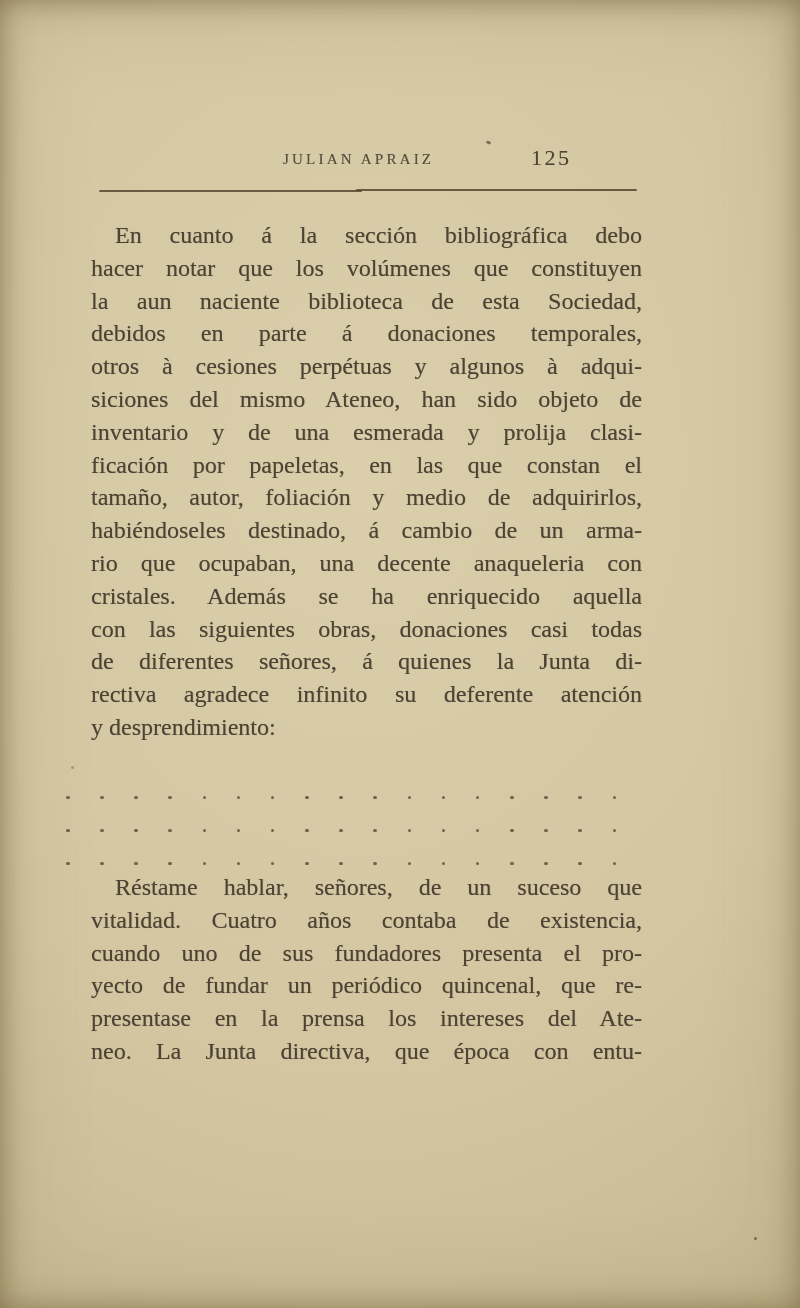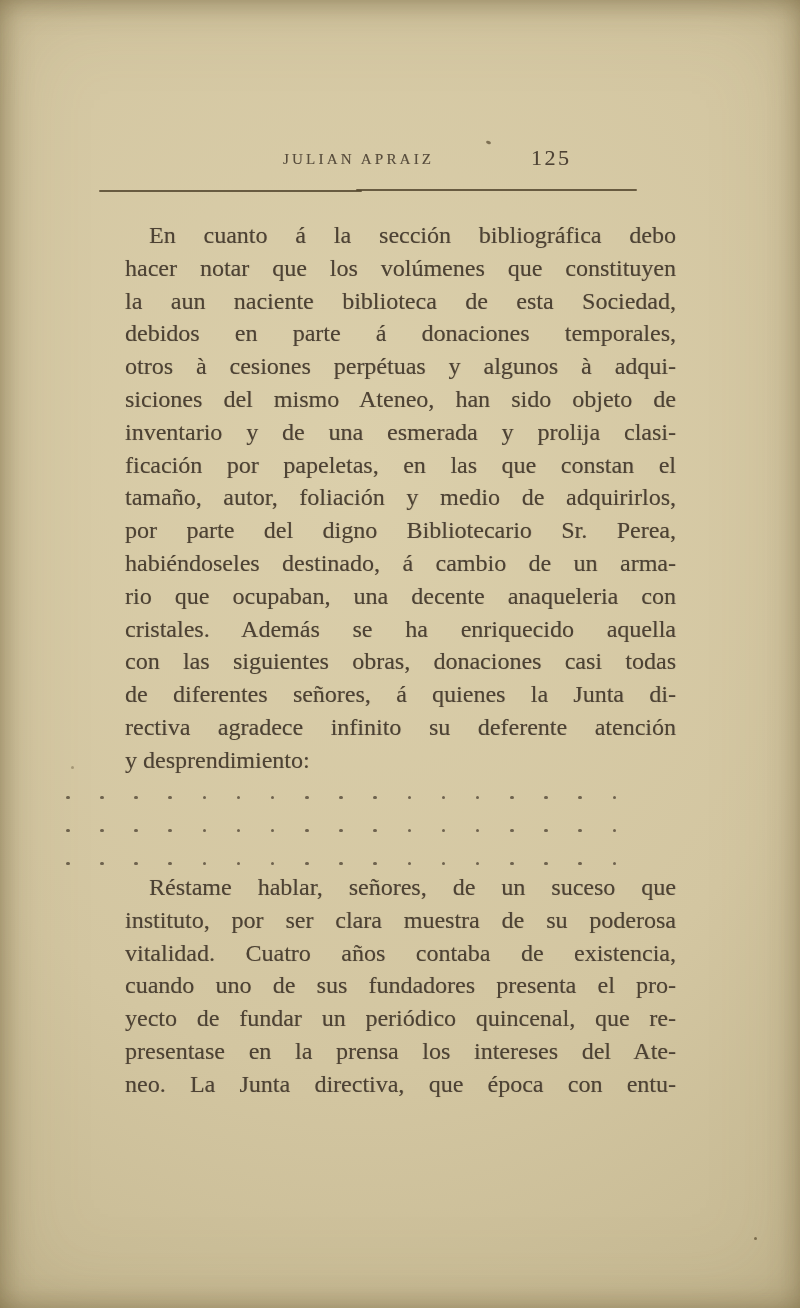--- a/index.html
+++ b/index.html
@@ -40,21 +40,20 @@
   }
 
   .rule{position:absolute;height:2px;background:var(--rule,#55482f);border-radius:1px;opacity:.85;}
   .rule-left{top:190px;left:99px;width:263px;}
   .rule-right{top:189px;left:356px;width:281px;}
 
   .para{
     position:absolute;left:91px;width:551px;
     font-size:24px;line-height:32.8px;
     text-shadow:0.3px 0.3px 0.7px rgba(77,66,52,.45);
-    margin-left:34px;
   }
   .para1{top:219px;}
   .para2{top:871px;}
   .line{
     height:32.8px;
     text-align:justify;
     text-align-last:justify;
     white-space:normal;
   }
   .line.indent{text-indent:24px;}
@@ -88,21 +87,20 @@
   <div class="para para1" id="para-0">
       <div class="line indent">En cuanto á la sección bibliográfica debo</div>
       <div class="line">hacer notar que los volúmenes que constituyen</div>
       <div class="line">la aun naciente biblioteca de esta Sociedad,</div>
       <div class="line">debidos en parte á donaciones temporales,</div>
       <div class="line">otros à cesiones perpétuas y algunos à adqui-</div>
       <div class="line">siciones del mismo Ateneo, han sido objeto de</div>
       <div class="line">inventario y de una esmerada y prolija clasi-</div>
       <div class="line">ficación por papeletas, en las que constan el</div>
       <div class="line">tamaño, autor, foliación y medio de adquirirlos,</div>
-      <div class="line">por parte del digno Bibliotecario Sr. Perea,</div>
       <div class="line">habiéndoseles destinado, á cambio de un arma-</div>
       <div class="line">rio que ocupaban, una decente anaqueleria con</div>
       <div class="line">cristales. Además se ha enriquecido aquella</div>
       <div class="line">con las siguientes obras, donaciones casi todas</div>
       <div class="line">de diferentes señores, á quienes la Junta di-</div>
       <div class="line">rectiva agradece infinito su deferente atención</div>
       <div class="line nojust">y desprendimiento:</div>
     </div>
 
   <div class="dots" id="ellipsis">
@@ -160,21 +158,20 @@
         <span class="dot"></span>
         <span class="dot"></span>
         <span class="dot"></span>
         <span class="dot"></span>
         <span class="dot"></span>
       </div>
     </div>
 
   <div class="para para2" id="para-1">
       <div class="line indent">Réstame hablar, señores, de un suceso que</div>
-      <div class="line">instituto, por ser clara muestra de su poderosa</div>
       <div class="line">vitalidad. Cuatro años contaba de existencia,</div>
       <div class="line">cuando uno de sus fundadores presenta el pro-</div>
       <div class="line">yecto de fundar un periódico quincenal, que re-</div>
       <div class="line">presentase en la prensa los intereses del Ate-</div>
       <div class="line">neo. La Junta directiva, que época con entu-</div>
     </div>
 
 </div>
 
 </body></html>

